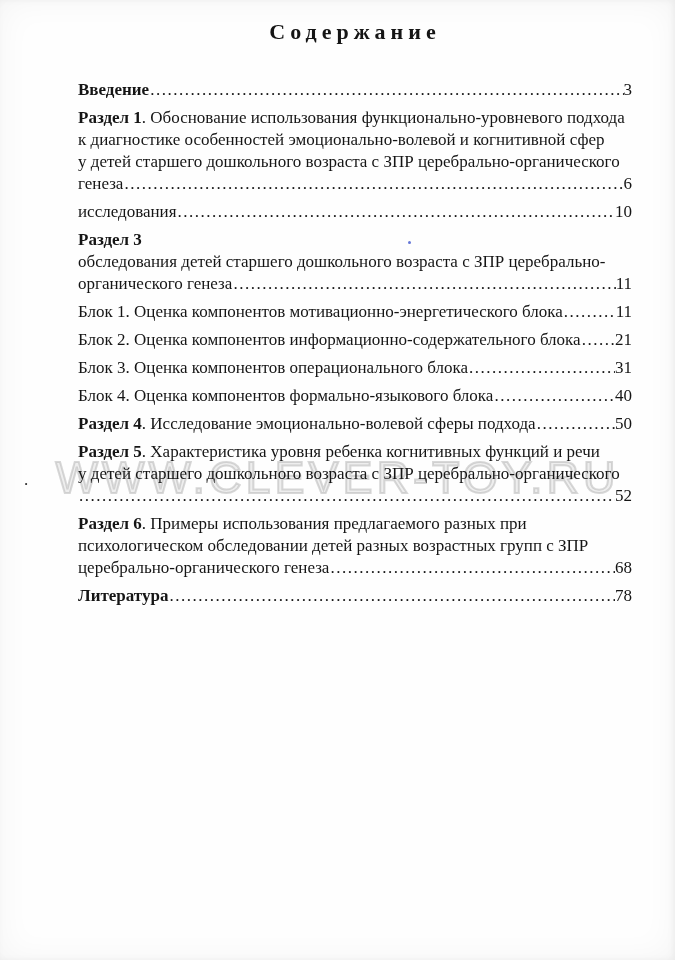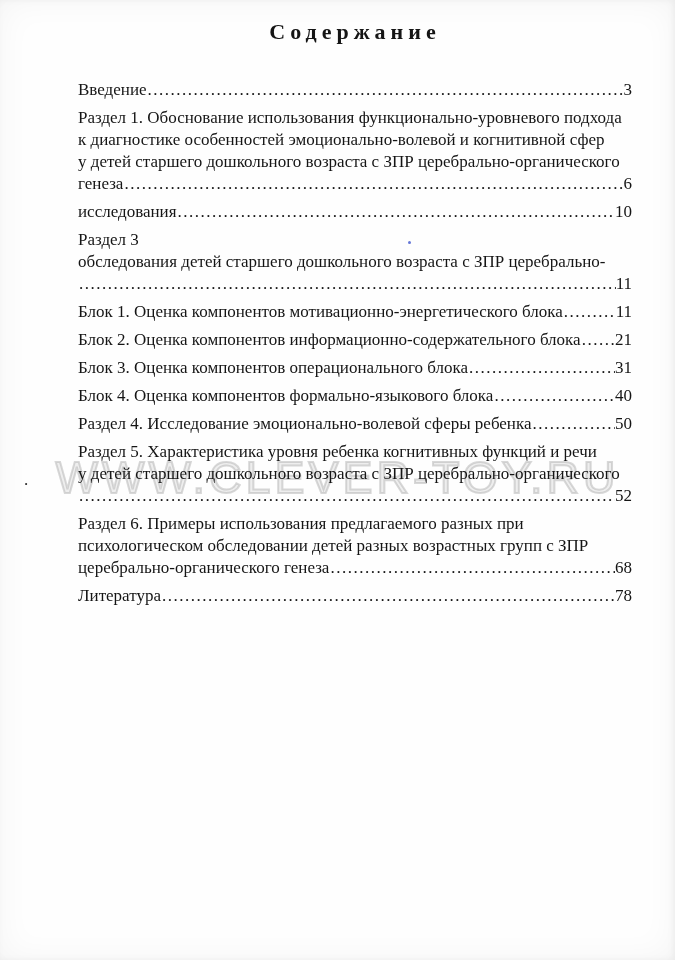--- a/index.html
+++ b/index.html
@@ -35,21 +35,21 @@
   }
   .toc-line {
     display: flex;
     align-items: baseline;
     font-size: 17px;
     line-height: 22px;
     white-space: nowrap;
     overflow: hidden;
   }
   .toc-line > span { flex: 0 0 auto; }
-  .toc-bold { font-weight: normal; }
+  .toc-bold { font-weight: bold; }
   .leader {
     flex: 1 1 0 !important;
     min-width: 0;
     overflow: hidden;
     white-space: nowrap;
     letter-spacing: 1.5px;
     padding: 0 1px;
   }
   .page-num { flex: 0 0 auto; }
   .watermark {
@@ -121,20 +121,21 @@
           </div>
         </div>
         <div class="toc-entry">
           <div class="toc-line">
             <span class="toc-bold">Раздел 3</span>
           </div>
           <div class="toc-line">
             <span>обследования детей старшего дошкольного возраста с ЗПР церебрально-</span>
           </div>
           <div class="toc-line">
+            <span>органического генеза</span>
             <span class="leader">........................................................................................................................................................................................................</span>
             <span class="page-num">11</span>
           </div>
         </div>
         <div class="toc-entry">
           <div class="toc-line">
             <span>Блок 1. Оценка компонентов мотивационно-энергетического блока</span>
             <span class="leader">........................................................................................................................................................................................................</span>
             <span class="page-num">11</span>
           </div>
@@ -156,21 +157,21 @@
         <div class="toc-entry">
           <div class="toc-line">
             <span>Блок 4. Оценка компонентов формально-языкового блока</span>
             <span class="leader">........................................................................................................................................................................................................</span>
             <span class="page-num">40</span>
           </div>
         </div>
         <div class="toc-entry">
           <div class="toc-line">
             <span class="toc-bold">Раздел 4</span>
-            <span>. Исследование эмоционально-волевой сферы ребенка</span>
+            <span>. Исследование эмоционально-волевой сферы подхода</span>
             <span class="leader">........................................................................................................................................................................................................</span>
             <span class="page-num">50</span>
           </div>
         </div>
         <div class="toc-entry">
           <div class="toc-line">
             <span class="toc-bold">Раздел 5</span>
             <span>. Характеристика уровня ребенка когнитивных функций и речи</span>
           </div>
           <div class="toc-line">

